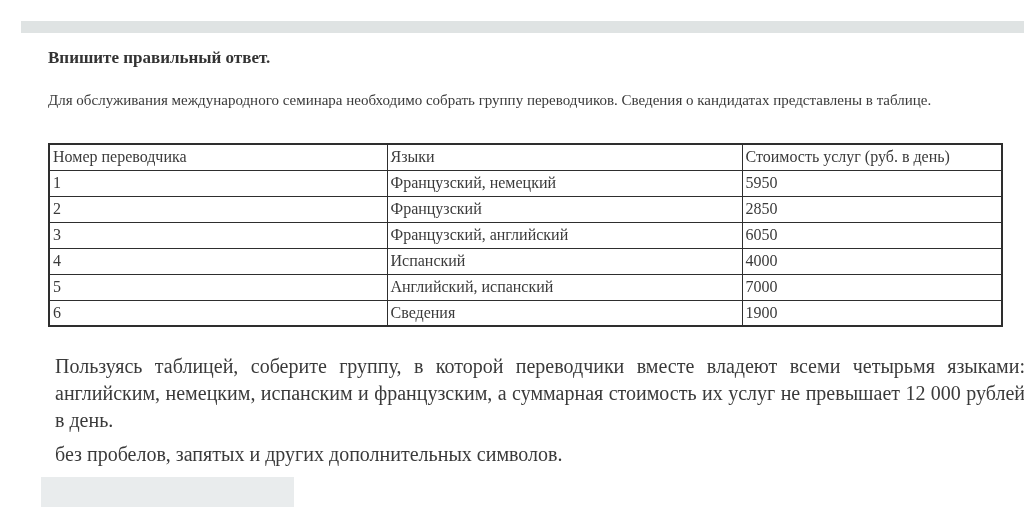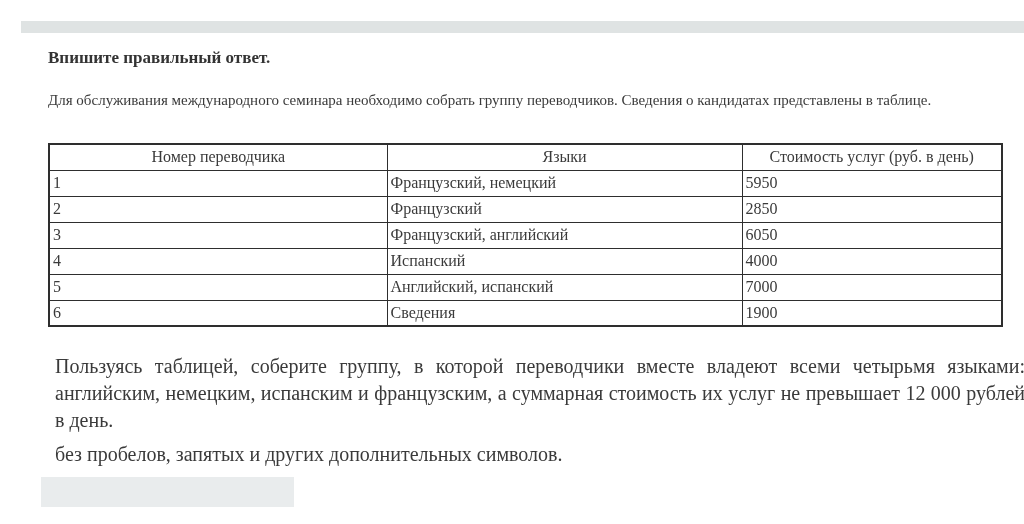--- a/index.html
+++ b/index.html
@@ -41,21 +41,21 @@
     color: #3a3a3a;
   }
   table.translators, table.translators th, table.translators td {
     border: 1px solid #2e2e2e;
   }
   table.translators {
     border-width: 2px;
   }
   table.translators th {
     font-weight: normal;
-    text-align: center;
+    text-align: left;
   }
   table.translators th, table.translators td {
     height: 26px;
     padding: 0 3px;
     vertical-align: middle;
     overflow: hidden;
     white-space: nowrap;
   }
   .col-num   { width: 338px; }
   .col-langs { width: 355px; }

